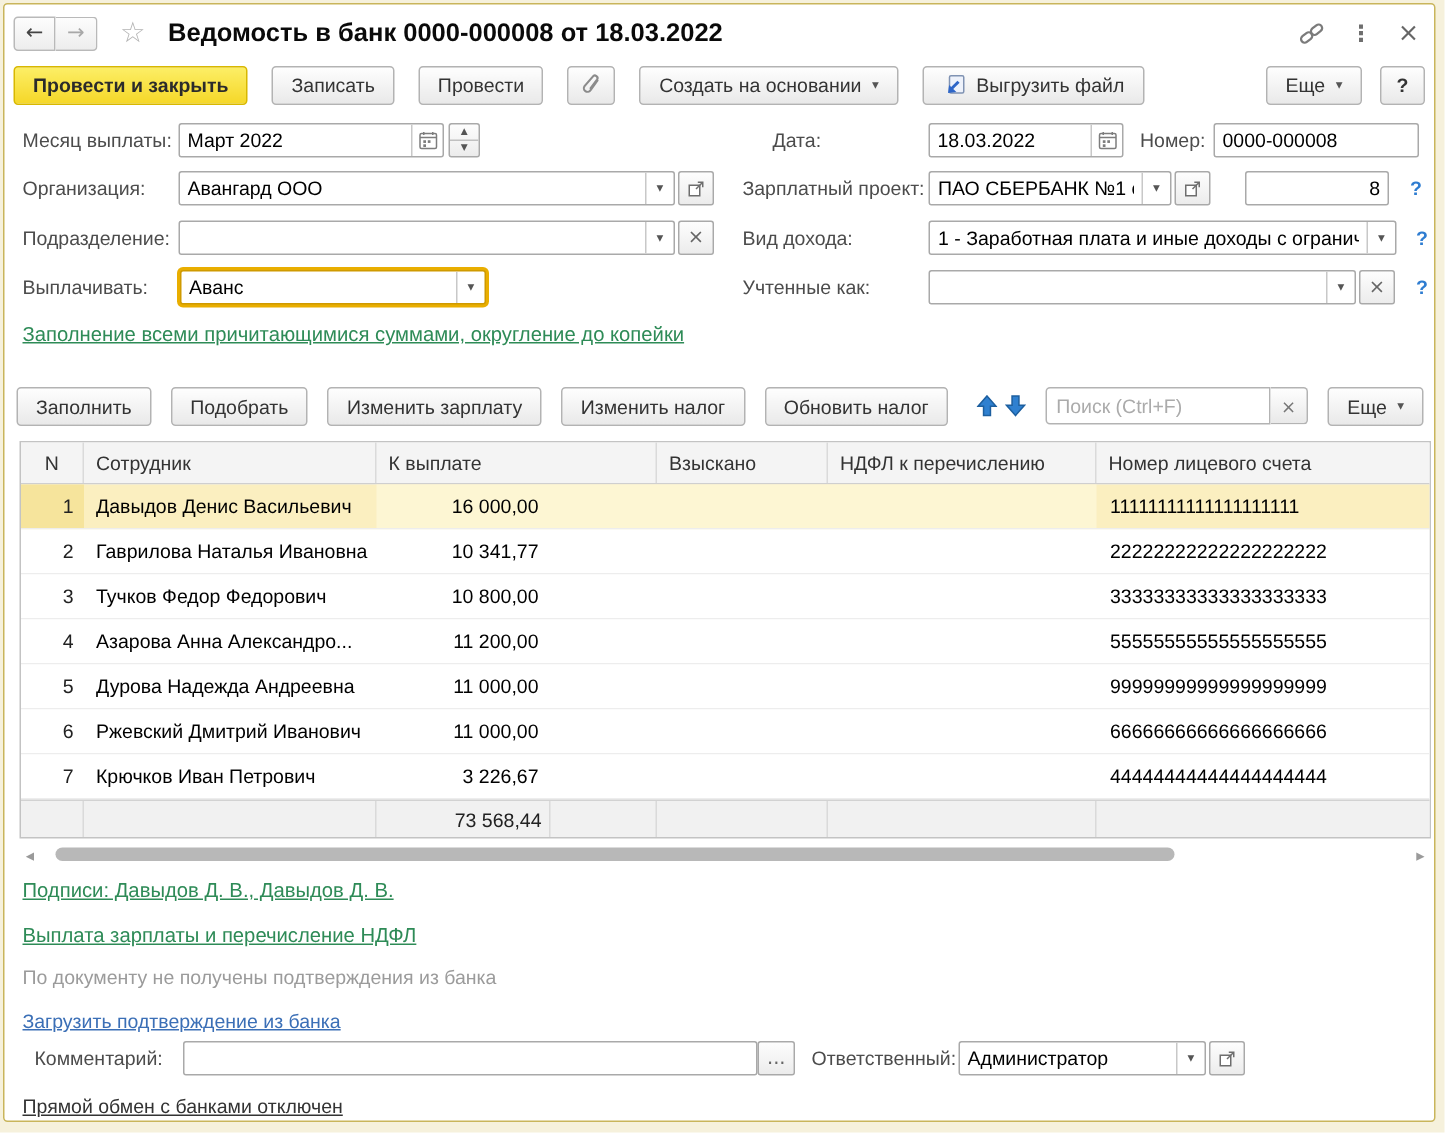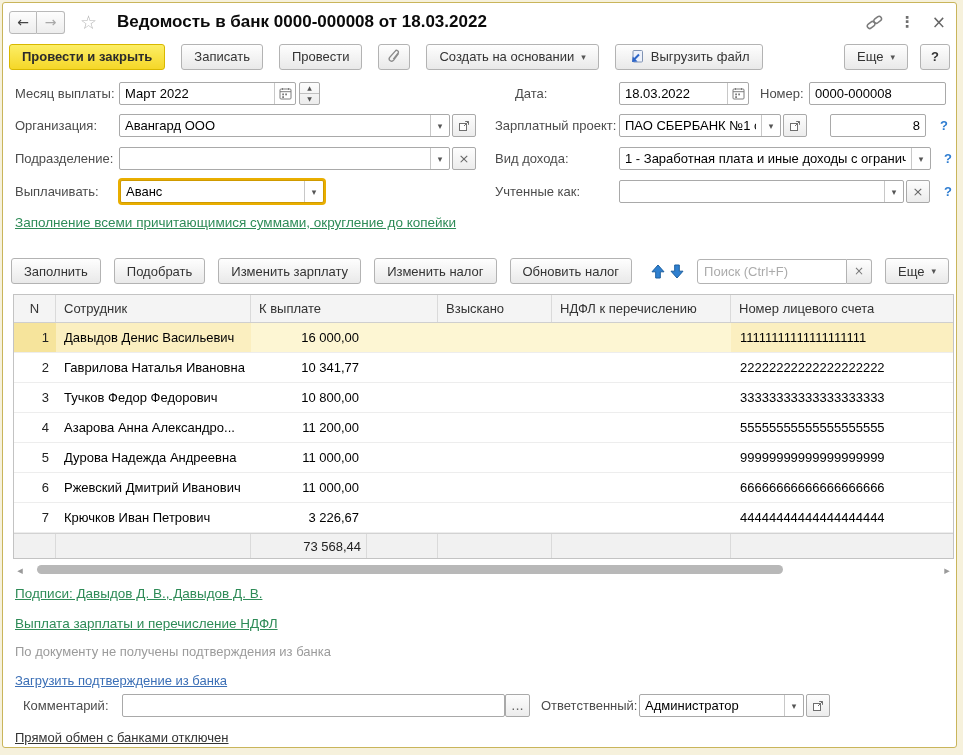--- a/index.html
+++ b/index.html
@@ -15,21 +15,21 @@
 
   
   .titlebar { position:absolute; left:6px; top:5px; right:6px; height:28px; display:flex; align-items:center; }
   .navgroup { display:flex; }
   .nav-btn { width:28px; height:23px; border:1px solid #b9b9b9; background:linear-gradient(#fdfdfd,#ededed);
              display:flex; align-items:center; justify-content:center; font-size:14px; color:#444; cursor:pointer;
              font-family:"DejaVu Sans",sans-serif; }
   .nav-btn.back { border-radius:3px 0 0 3px; }
   .nav-btn.fwd  { border-radius:0 3px 3px 0; border-left:none; color:#a8a8a8; }
   .star { margin-left:15px; font-size:19px; color:#b4b4b4; line-height:1; cursor:pointer; font-family:"DejaVu Sans",sans-serif; }
-  .title { margin-left:20px; font-size:17px; font-weight:bold; color:#0a0a0a; white-space:nowrap; }
+  .title { margin-left:15px; font-size:17px; font-weight:bold; color:#0a0a0a; white-space:nowrap; }
   .tb-right { margin-left:auto; display:flex; align-items:center; gap:17px; padding-right:4px; }
   .tb-ic { color:#6e6e6e; cursor:pointer; display:flex; align-items:center; justify-content:center;
            font-family:"DejaVu Sans",sans-serif; }
   .kebab { font-size:15px; font-weight:bold; letter-spacing:0; }
   .closex { font-size:17px; color:#666; }
 
   
   .btn { height:26px; padding:0 12px; border:1px solid #b3b3b3; border-radius:3px;
          background:linear-gradient(#fefefe,#e9e9e9); font-size:13px; color:#333;
          display:inline-flex; align-items:center; gap:7px; white-space:nowrap; cursor:pointer;
@@ -65,21 +65,21 @@
   .help-q { position:absolute; width:14px; height:23px; line-height:23px; text-align:center;
             color:#2f7dd1; font-weight:bold; font-size:13px; cursor:pointer; }
 
   
   .glink { position:absolute; font-size:13.5px; line-height:19px; color:#2E8B57; text-decoration:underline; cursor:pointer; display:block; }
   .blink { position:absolute; font-size:13px; color:#3B6FB6; text-decoration:underline; cursor:pointer; display:block; }
   .gray-note { position:absolute; font-size:13px; color:#9b9b9b; }
   .dark-note { position:absolute; font-size:13px; color:#333;text-decoration:underline; }
 
   
-  .toolbar2 { position:absolute; left:8px; top:255px; right:8px; height:26px; display:flex; align-items:center; gap:13px; }
+  .toolbar2 { position:absolute; left:8px; top:255px; right:8px; height:26px; display:flex; align-items:flex-start; gap:13px; }
   .icon-btn { width:26px; height:24px; border:none; background:transparent; display:flex; align-items:center; justify-content:center; cursor:pointer; }
   .searchbox { margin-left:auto; display:flex; height:25px; }
   .searchbox input { width:150px; border:1px solid #b3b3b3; border-radius:3px 0 0 3px; padding:0 6px; font-size:13px;
                      color:#333; outline:none; font-family:"Liberation Sans","DejaVu Sans",sans-serif; }
   .searchbox input::placeholder { color:#ababab; }
   .searchbox .clr { width:25px; border:1px solid #b3b3b3; border-left:none; border-radius:0 3px 3px 0;
                     background:linear-gradient(#fefefe,#e9e9e9); color:#777; font-size:12px; cursor:pointer;
                     font-family:"DejaVu Sans",sans-serif; }
 
   

